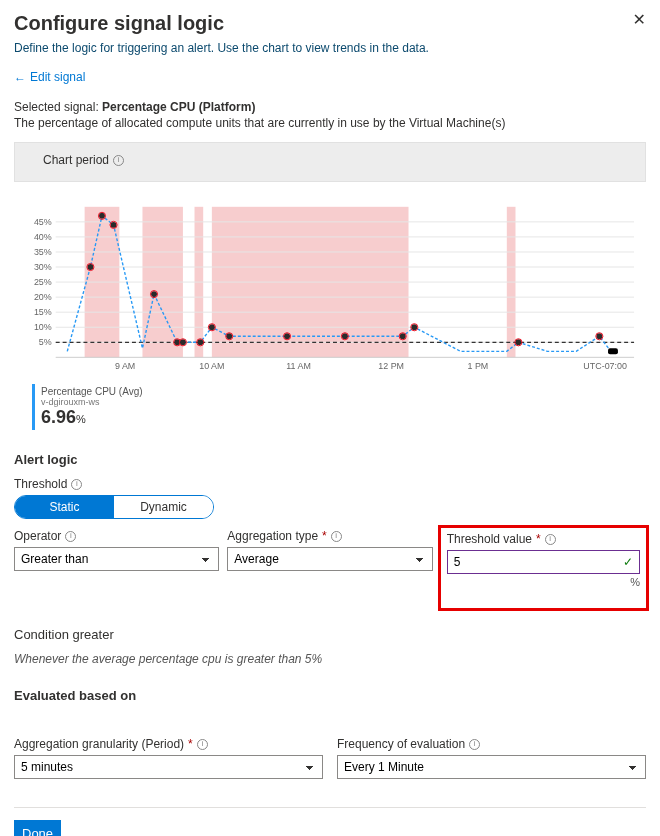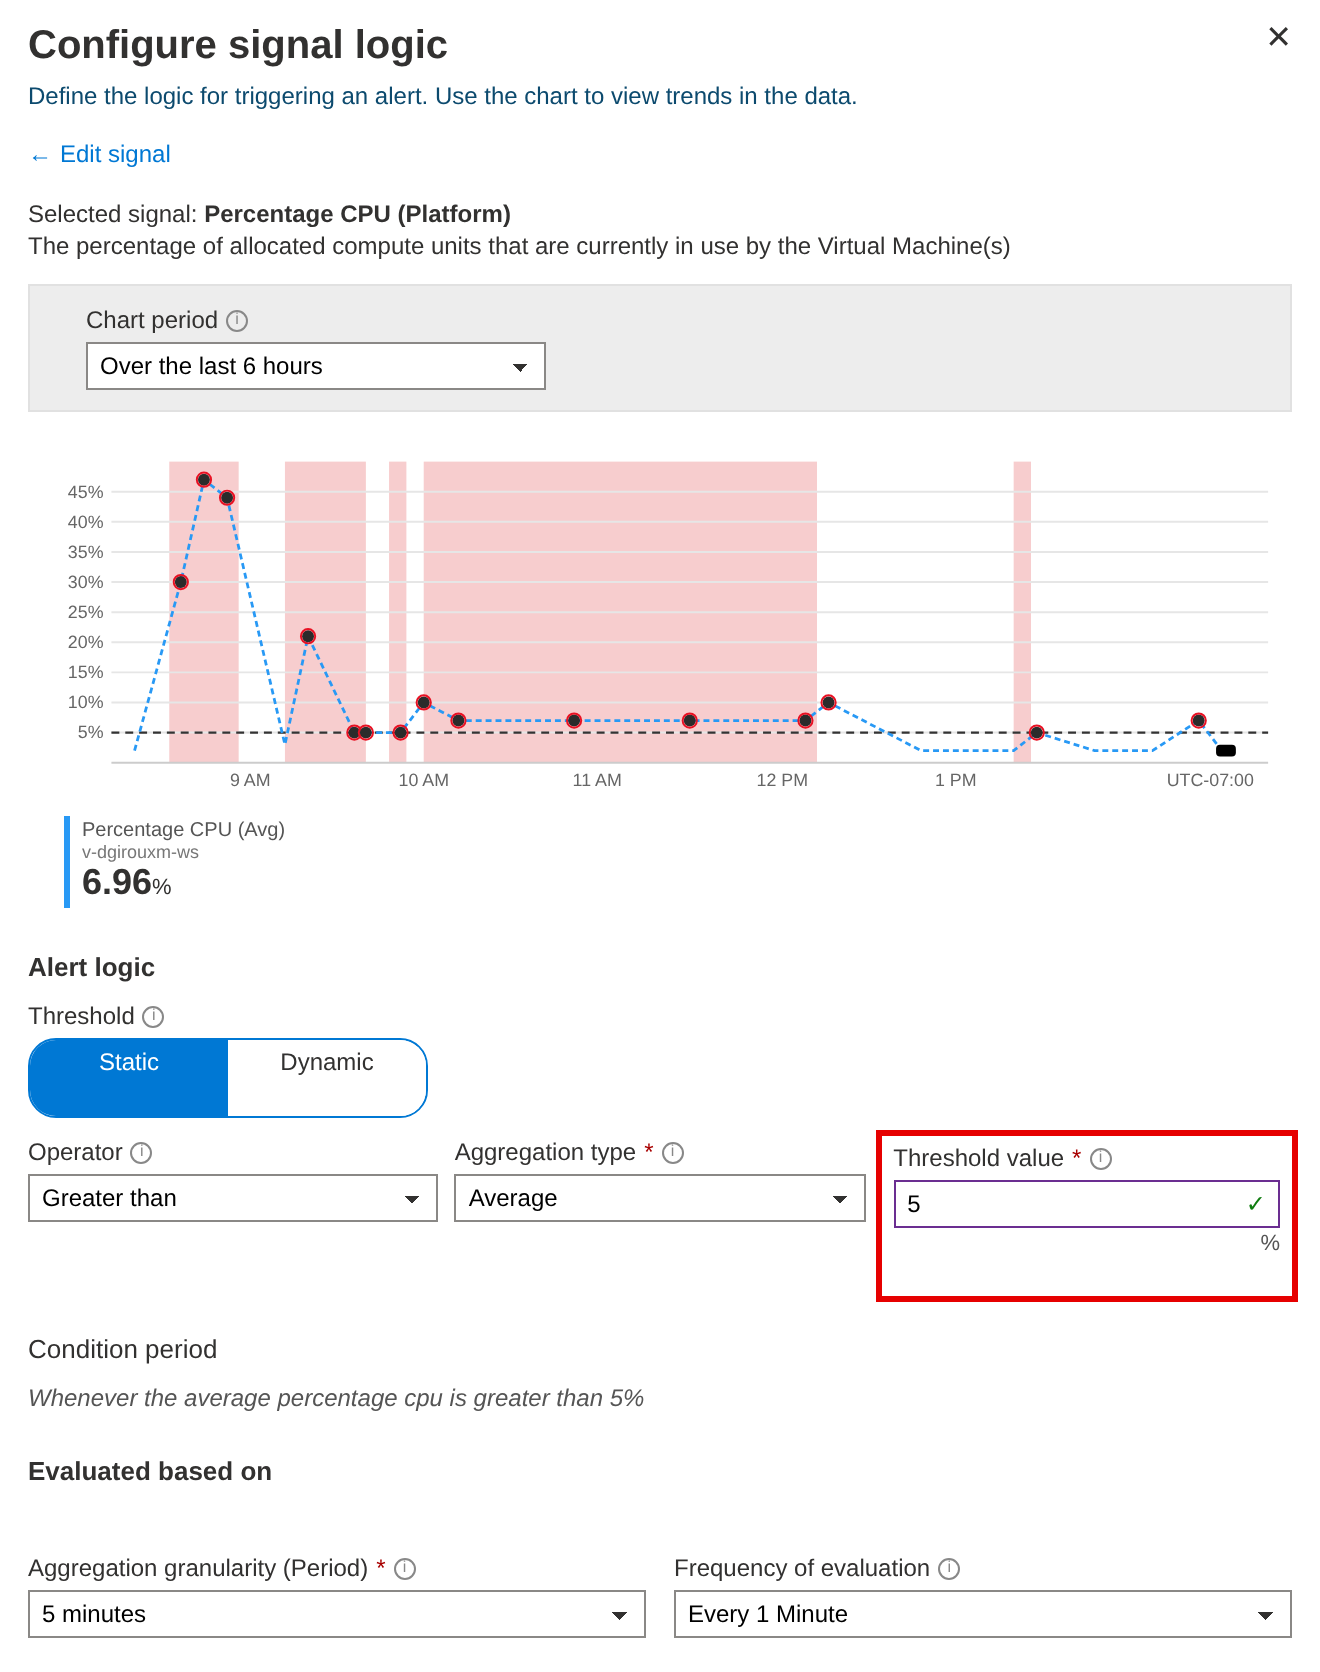--- a/index.html
+++ b/index.html
@@ -41,21 +41,21 @@
   .chart-area { margin-top:14px; padding:4px 6px 0 12px; }
   .chart-svg { width:100%; height:180px; display:block; }
   .legend-box { margin:4px 0 0 6px; border-left:3px solid #2899f5; padding:2px 0 2px 6px; }
   .legend-title { font-size:10px; color:#555; }
   .legend-sub { font-size:9px; color:#777; }
   .legend-value { font-size:18px; font-weight:600; }
   .legend-value .unit { font-size:11px; font-weight:400; }
   .section-title { font-size:13px; font-weight:600; margin:22px 0 10px 0; }
   .toggle-pill {
     display:inline-flex; border:1px solid #0078d4; border-radius:14px;
-    overflow:hidden; width:200px; height:40px;
+    overflow:hidden; width:200px; height:24px;
   }
   .toggle-pill div { flex:1; text-align:center; font-size:12px; line-height:22px; cursor:pointer; }
   .toggle-pill .active { background:#0078d4; color:#fff; }
   .toggle-pill .inactive { background:#fff; color:#323130; }
   .row3 { display:flex; gap:8px; margin-top:10px; }
   .col { flex:1; display:flex; flex-direction:column; }
   .threshold-highlight { border:3px solid #e60000; padding:4px 6px 20px 6px; margin:-4px -3px -6px -3px; position:relative;}
   .threshold-input-wrap { display:flex; align-items:center; border:1px solid #6b2e91; height:24px; background:#fff; }
   .threshold-input-wrap input { border:none; flex:1; height:22px; outline:none; padding:0 6px; }
   .check-icon { color:#107c10; font-size:12px; padding-right:6px; }
@@ -90,23 +90,20 @@
     <span>Selected signal:</span>
     <strong>Percentage CPU (Platform)</strong>
   </div>
   <div class="signal-desc">The percentage of allocated compute units that are currently in use by the Virtual Machine(s)</div>
 
   <div class="chart-period-box">
     <div class="field-label">
       <span>Chart period</span>
       <span class="info-icon">i</span>
     </div>
-    <select style="width:230px;">
-      <option>Over the last 6 hours</option>
-    </select>
   </div>
 
   <div class="chart-area">
     <svg class="chart-svg" viewBox="0 0 620 180">
       <g id="chart-g">
           <rect x="59.2" y="6" width="35.03999999999999" height="152" fill="#f6c4c6" opacity="0.85"></rect>
           <rect x="117.6" y="6" width="40.879999999999995" height="152" fill="#f6c4c6" opacity="0.85"></rect>
           <rect x="170.16" y="6" width="8.76000000000002" height="152" fill="#f6c4c6" opacity="0.85"></rect>
           <rect x="187.68" y="6" width="198.56" height="152" fill="#f6c4c6" opacity="0.85"></rect>
           <rect x="485.52000000000004" y="6" width="8.759999999999991" height="152" fill="#f6c4c6" opacity="0.85"></rect>
@@ -218,21 +215,21 @@
         </div>
         <div class="threshold-input-wrap">
           <input type="text" value="5" style="">
           <span class="check-icon">✓</span>
         </div>
         <div class="pct-right">%</div>
       </div>
     </div>
   </div>
 
-  <div class="section-title" style="font-weight:400;">Condition period</div>
+  <div class="section-title" style="font-weight:400;">Condition greater</div>
   <div class="preview-text">Whenever the average percentage cpu is greater than 5%</div>
 
   <div class="section-title" style="font-weight:700;">Evaluated based on</div>
   <div class="row2">
     <div class="col">
       <div class="field-label">
         <span>Aggregation granularity (Period)</span>
         <span class="required">*</span>
         <span class="info-icon">i</span>
       </div>

